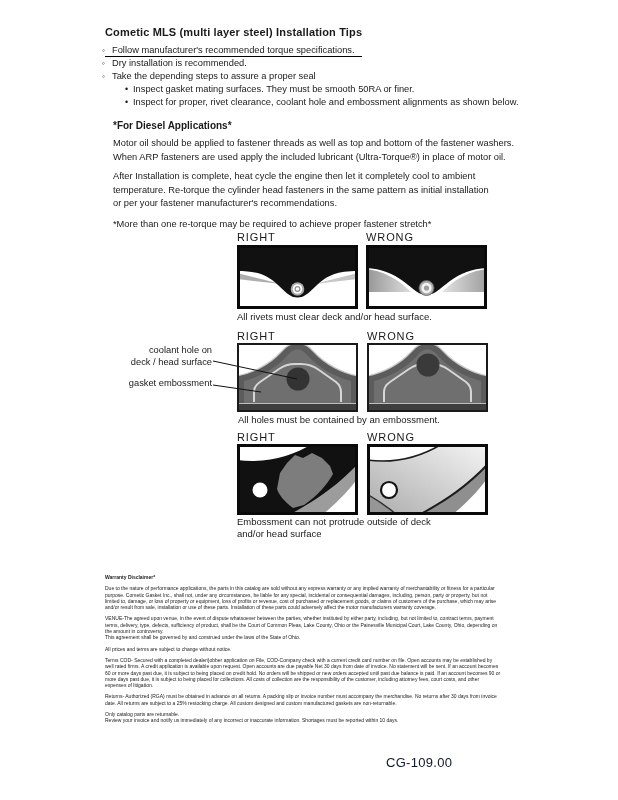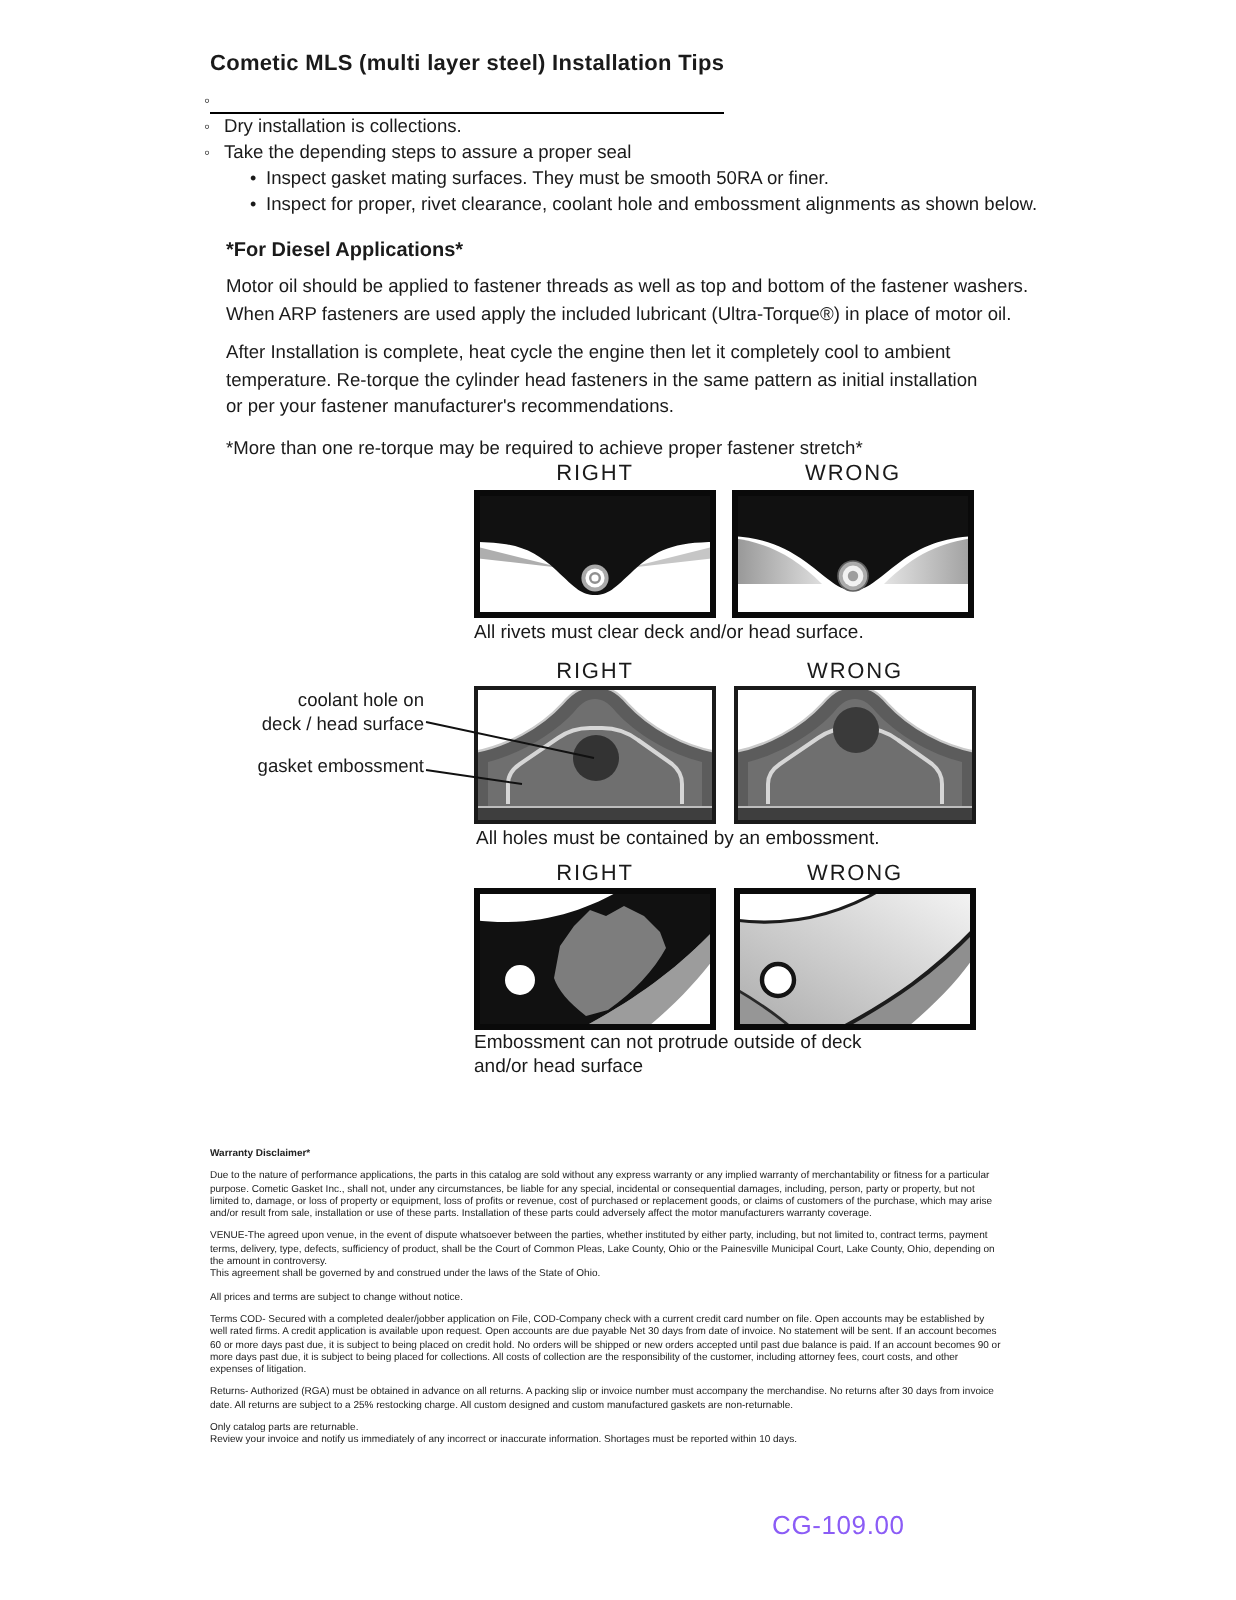--- a/index.html
+++ b/index.html
@@ -15,43 +15,44 @@
     border-bottom:1.6px solid #000;padding-bottom:18px;display:inline-block;
   }
   .bullets{font-size:9.3px;line-height:13px;}
   .brow{display:flex;align-items:flex-start;}
   .brow .mk{width:10px;flex:0 0 10px;font-size:8.5px;line-height:13px;}
   .brow.sub{margin-left:23px;}
   .brow.sub .mk{width:8px;flex:0 0 8px;font-size:9px;}
   .h-diesel{font-size:10px;font-weight:bold;}
   .body9{font-size:9.3px;line-height:13.5px;}
   .note9{font-size:9.3px;}
-  .figlabel{font-size:11px;letter-spacing:.9px;text-align:center;width:121px;}
+  .figlabel{font-size:11px;letter-spacing:.9px;width:121px;}
   .caption{font-size:9.5px;line-height:12px;}
   .callout{font-size:9.3px;line-height:12.3px;text-align:right;}
   .fine{font-size:5px;line-height:6.3px;width:396px;color:#222;}
   .fine-h{font-size:5px;font-weight:bold;margin-bottom:5px;}
   .fpb{margin:0 0 5px 0;}
-  .pagecode{font-size:13px;letter-spacing:.3px;color:#8b5cf6;text-align:center;}
+  .pagecode{font-size:13px;letter-spacing:.3px;color:#0f172a;text-align:center;}
   svg{display:block;}
 </style>
 </head>
 <body>
 
 <div class="abs" style="left:105px;top:22px;">
   <span class="title">Cometic MLS (multi layer steel) Installation Tips</span>
 </div>
 
 <div class="abs bullets" style="left:102px;top:44px;">
   <div class="brow">
     <span class="mk">◦</span>
+    <span>Follow manufacturer's recommended torque specifications.</span>
   </div>
   <div class="brow">
     <span class="mk">◦</span>
-    <span>Dry installation is collections.</span>
+    <span>Dry installation is recommended.</span>
   </div>
   <div class="brow">
     <span class="mk">◦</span>
     <span>Take the depending steps to assure a proper seal</span>
   </div>
   <div class="brow sub">
     <span class="mk">•</span>
     <span>Inspect gasket mating surfaces.  They must be smooth 50RA or finer.</span>
   </div>
   <div class="brow sub">

